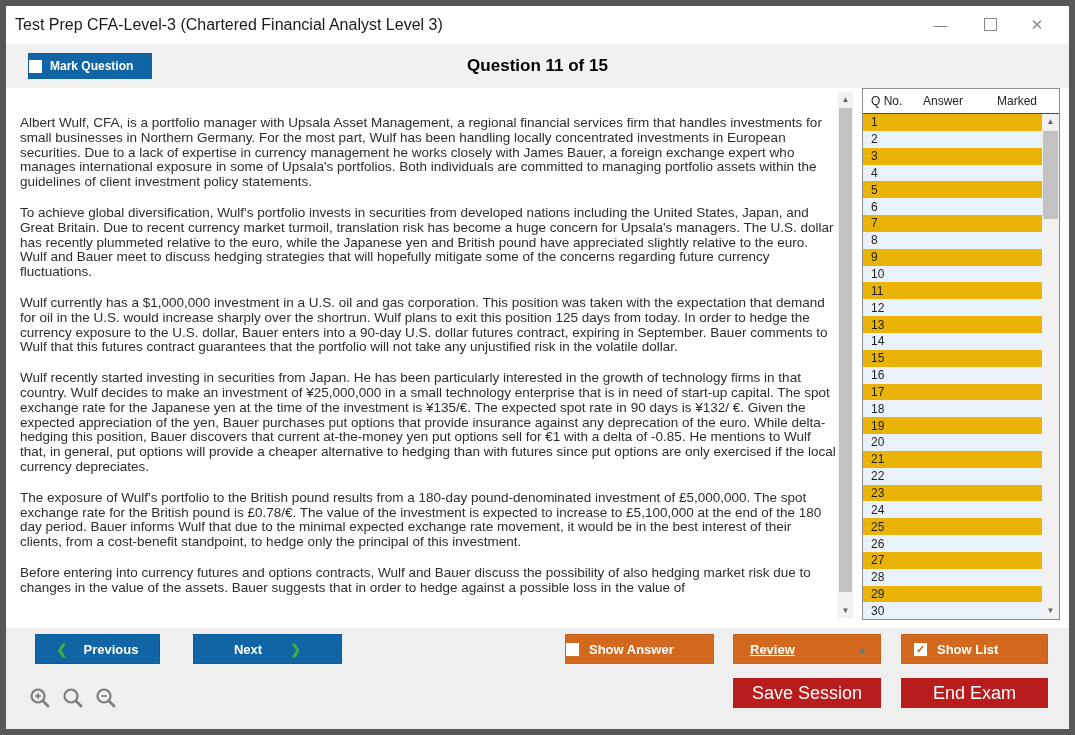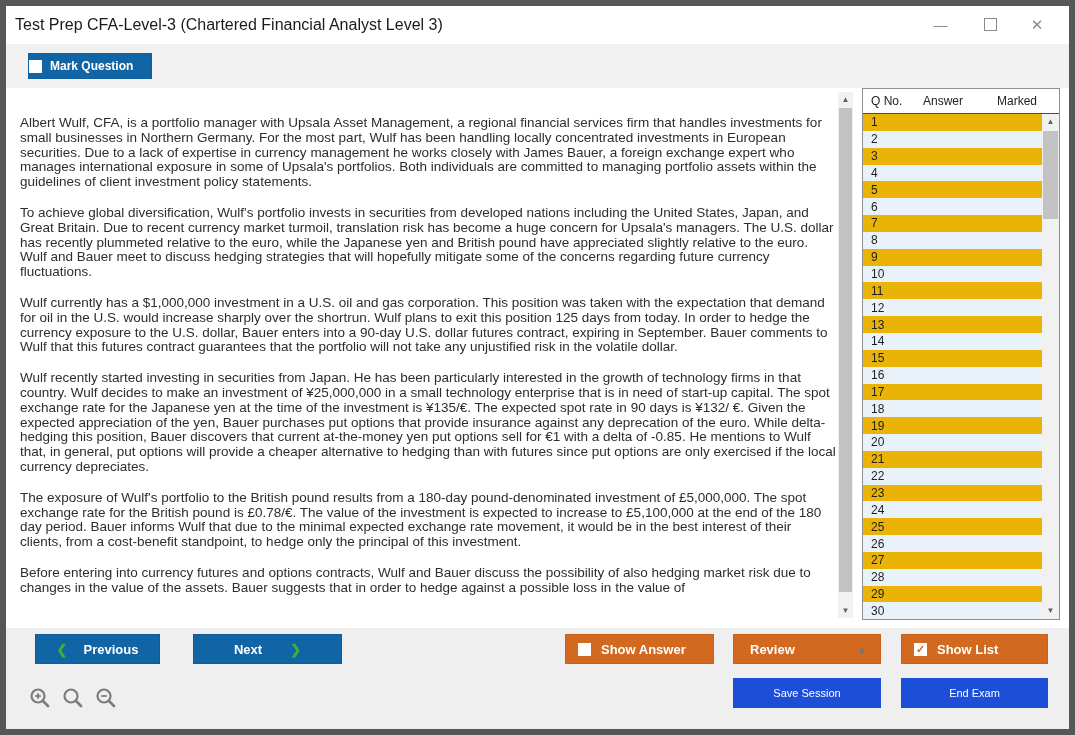--- a/index.html
+++ b/index.html
@@ -50,26 +50,26 @@
   .qrow .c-m { flex:1; text-align:center; }
   .panel-scroll { right:0; top:25px; width:17px; height:505px; left:auto; position:absolute; background:#f1f1f1; }
   .panel-scroll .arrow { height:16px; line-height:16px; }
   .panel-scroll .thumb { top:17px; height:88px; }
 
   
   .bottombar { position:absolute; left:0; top:622px; width:1063px; height:101px; background:#efefef; }
   .btn { position:absolute; display:flex; align-items:center; justify-content:center; color:#fff; font-size:13px; font-weight:700; }
   .btn-blue { background:#1165a5; border:1px solid #0d5893aa; }
   .btn-orange { background:#d2691e; border:1px solid #c05f1baa; }
-  .btn-navy { background:#1d4ed8; font-weight:400; font-size:11px;text-align:right; }
+  .btn-navy { background:#b91c1c; font-weight:400; font-size:18px;text-align:right; }
   .chev { color:#3bb33b; font-size:13px; font-weight:700; }
   .prev-btn { left:29px; top:628px; width:125px; height:30px; gap:16px; }
   .next-btn { left:187px; top:628px; width:149px; height:30px; gap:28px; }
-  .showans-btn { left:559px; top:628px; width:149px; height:30px; justify-content:flex-start; gap:10px; padding-left:12px; }
-  .review-btn { left:727px; top:628px; width:148px; height:30px; justify-content:flex-start; padding-left:16px; }
+  .showans-btn { left:559px; top:628px; width:149px; height:30px; justify-content:flex-start; gap:10px; }
+  .review-btn { left:727px; top:628px; width:148px; height:30px; justify-content:flex-start; padding-left:16px;text-decoration:underline; }
   .review-btn .dd { position:absolute; right:13px; top:9px; color:#6e7478; font-size:10px; }
   .showlist-btn { left:895px; top:628px; width:147px; height:30px; justify-content:flex-start; gap:10px; padding-left:12px; }
   .save-btn { left:727px; top:672px; width:148px; height:30px; }
   .end-btn { left:895px; top:672px; width:147px; height:30px; }
   .check-glyph { color:#d2691e; }
 
   .zoombar { position:absolute; left:22px; top:680px; display:flex; gap:9px; }
   .zoombar svg { display:block; }
 </style>
 </head>
@@ -78,20 +78,21 @@
 <div class="frame">
 
   <div class="titlebar">
     <div class="title-text">Test Prep CFA-Level-3 (Chartered Financial Analyst Level 3)</div>
     <div class="win-min">—</div>
     <div class="win-max"></div>
     <div class="win-close">✕</div>
   </div>
 
   <div class="band"></div>
+  <div class="qcounter">Question 11 of 15</div>
   <div class="mark-btn">
     <span class="checkbox"></span>
     <span class="lbl">Mark Question</span>
   </div>
 
   <div class="main">
     <div class="passage">
         <p>Albert Wulf, CFA, is a portfolio manager with Upsala Asset Management, a regional financial services firm that handles investments for small businesses in Northern Germany. For the most part, Wulf has been handling locally concentrated investments in European securities. Due to a lack of expertise in currency management he works closely with James Bauer, a foreign exchange expert who manages international exposure in some of Upsala's portfolios. Both individuals are committed to managing portfolio assets within the guidelines of client investment policy statements.</p>
         <p>To achieve global diversification, Wulf's portfolio invests in securities from developed nations including the United States, Japan, and Great Britain. Due to recent currency market turmoil, translation risk has become a huge concern for Upsala's managers. The U.S. dollar has recently plummeted relative to the euro, while the Japanese yen and British pound have appreciated slightly relative to the euro. Wulf and Bauer meet to discuss hedging strategies that will hopefully mitigate some of the concerns regarding future currency fluctuations.</p>
         <p>Wulf currently has a $1,000,000 investment in a U.S. oil and gas corporation. This position was taken with the expectation that demand for oil in the U.S. would increase sharply over the shortrun. Wulf plans to exit this position 125 days from today. In order to hedge the currency exposure to the U.S. dollar, Bauer enters into a 90-day U.S. dollar futures contract, expiring in September. Bauer comments to Wulf that this futures contract guarantees that the portfolio will not take any unjustified risk in the volatile dollar.</p>

